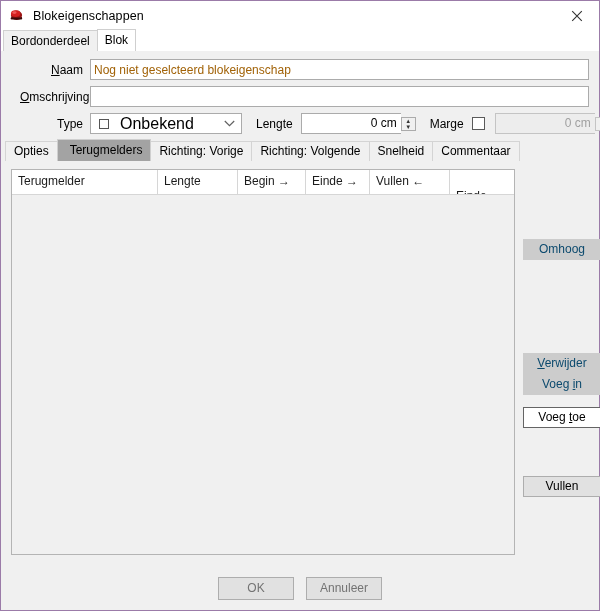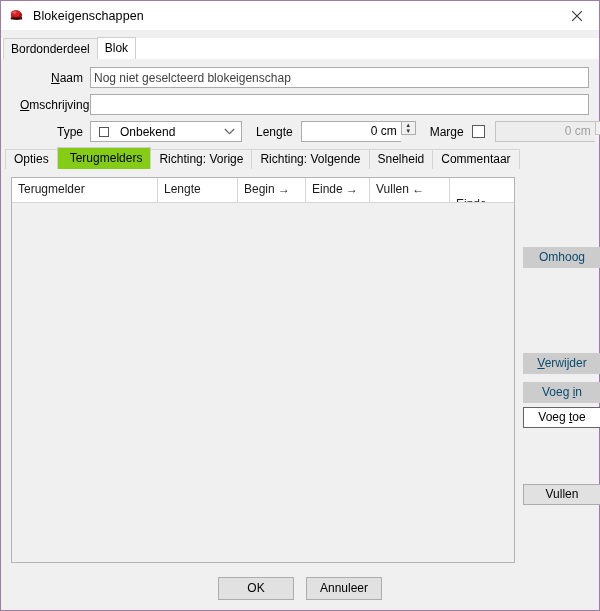--- a/index.html
+++ b/index.html
@@ -62,21 +62,20 @@
 
   
   .outer-tabbar {
     height: 21px;
     min-height: 21px;
     background: #ffffff;
     display: flex;
     align-items: flex-end;
     padding-left: 2px;
     position: relative;
-    margin-top: 8px;
   }
   .outer-tabbar::after {
     content: "";
     position: absolute;
     left: 0; right: 0; bottom: 0;
     height: 1px;
     background: #ffffff;
   }
   .otab {
     height: 20px;
@@ -129,21 +128,21 @@
 
   .txt {
     flex: 1 1 auto;
     height: 21px;
     box-sizing: border-box;
     border: 1px solid #ababab;
     background: #ffffff;
     font-family: "Liberation Sans", sans-serif;
     font-size: 12px;
     padding: 0 3px;
-    color: #404040;
+    color: #a16207;
     outline: none;
   }
 
   
   .combo {
     width: 152px;
     height: 21px;
     box-sizing: border-box;
     border: 1px solid #ababab;
     background: #ffffff;
@@ -154,42 +153,42 @@
   }
   .combo .sq {
     width: 8px; height: 8px;
     border: 1px solid #555;
     background: #fff;
     margin-left: 8px;
     flex: 0 0 auto;
   }
   .combo .ctext {
     margin-left: 11px;
-    font-size: 12px;
+    font-size: 16px;
   }
   .combo .carrow {
     position: absolute;
     right: 6px;
     top: 0; bottom: 0;
     display: flex;
     align-items: center;
   }
 
   .spacer-lbl {
     padding: 0 8px 0 14px;
     font-size: 12px;
     white-space: nowrap;
   }
 
   
   .spin {
     height: 21px;
     box-sizing: border-box;
     display: flex;
-    align-items: flex-start;
+    align-items: center;
     flex: 0 0 auto;
   }
   .spin .sval {
     width: 100px;
     box-sizing: border-box;
     border: 1px solid #ababab;
     border-right: none;
     background: #ffffff;
     font-size: 12px;
     text-align: right;
@@ -244,21 +243,21 @@
     padding: 0 8px;
     font-size: 12px;
     background: #f0f0f0;
     border: 1px solid #d4d4d4;
     border-bottom: none;
     margin-right: -1px;
     cursor: default;
     white-space: nowrap;
   }
   .itab.active {
-    background: #84cc16;
+    background: #a3a3a3;
     height: 21px;
     line-height: 21px;
     border-color: #cfcfcf;
     z-index: 2;
     position: relative;
     padding-left: 12px;
   }
 
   
   .panel {
@@ -348,21 +347,21 @@
   .fbtn {
     width: 76px;
     height: 23px;
     box-sizing: border-box;
     background: #e1e1e1;
     border: 1px solid #adadad;
     font-family: "Liberation Sans", sans-serif;
     font-size: 12px;
     line-height: 21px;
     text-align: center;
-    color: #000000;
+    color: #737373;
     cursor: default;
     user-select: none;
   }
 </style>
 </head>
 <body>
 
 <div class="window">
 
   <div class="titlebar">
@@ -454,23 +453,23 @@
           <div class="hc" style="width:68px">Begin →</div>
           <div class="hc" style="width:64px">Einde →</div>
           <div class="hc" style="width:80px">Vullen ←</div>
           <div class="hc" style="width:64px">Einde ←</div>
         </div>
         <div class="lbody"></div>
       </div>
 
       <div class="btncol">
         <div class="btn dis" style="top:70px">Omhoog</div>
-        <div class="btn dis" style="top:176px"><u>V</u>erwijder</div>
+        <div class="btn dis" style="top:184px"><u>V</u>erwijder</div>
         <div class="btn dis" style="top:205px">Voeg <u>i</u>n</div>
-        <div class="btn focus" style="top:230px">Voeg <u>t</u>oe</div>
+        <div class="btn focus" style="top:238px">Voeg <u>t</u>oe</div>
         <div class="btn" style="top:307px">Vullen</div>
       </div>
     </div>
 
     <div class="footer">
       <div class="fbtn">OK</div>
       <div class="fbtn">Annuleer</div>
     </div>
 
   </div>

